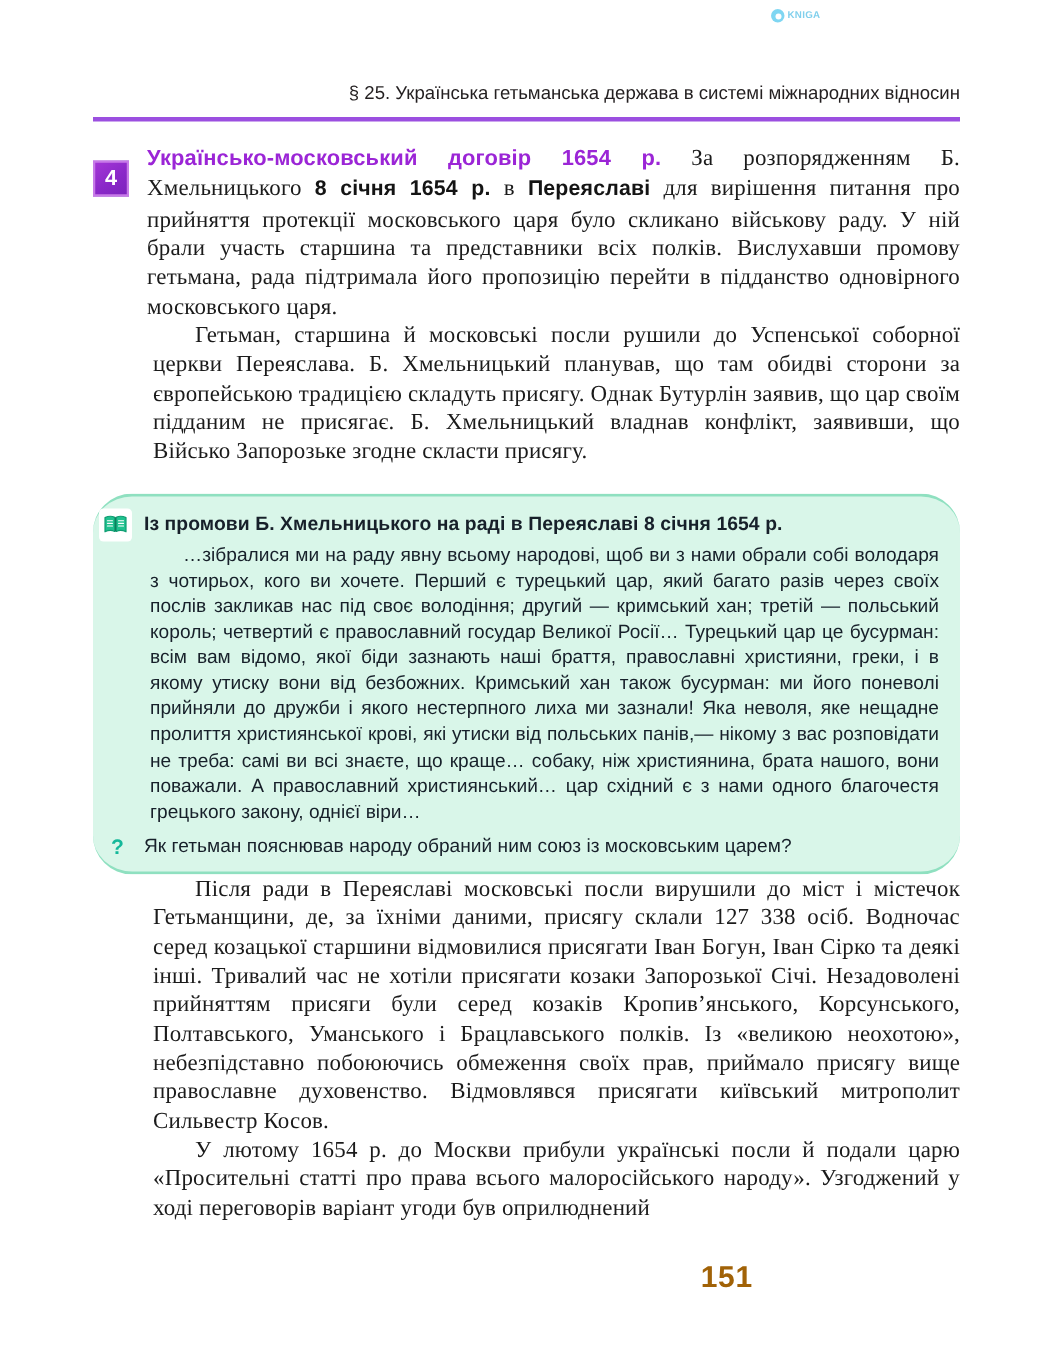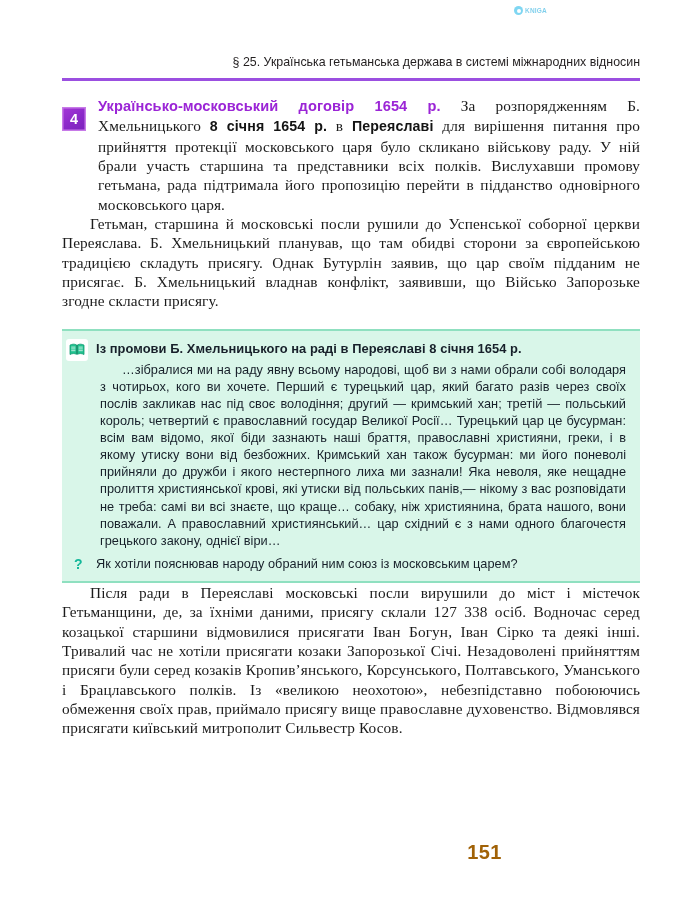--- a/index.html
+++ b/index.html
@@ -98,21 +98,21 @@
     margin: 0;
     font-family: "Liberation Serif", "DejaVu Serif", serif;
     font-size: 15.3px;
     line-height: 19.35px;
     text-align: justify;
     text-align-last: left;
     letter-spacing: .12px;
     color: #1b1b1b;
     hyphens: manual;
   }
-  p.body.indent { text-indent: 28px; }
+  p.body.indent { text-indent: 28px; margin-left: 40px; }
 
   
   .section-head {
     position: relative;
     min-height: 20px;
   }
   .sec-badge {
     position: absolute;
     left: 0px;
     top: 11px;
@@ -152,20 +152,21 @@
     position: relative;
     margin-top: 18px;
     width: 578px;
     background: #d9f6e9;
     border-top: 2px solid #8fe0c0;
     border-bottom: 2px solid #8fe0c0;
     padding: 9px 10px 9px 34px;
     box-sizing: border-box;
     font-family: "Liberation Sans", sans-serif;
     color: #17202a;
+    border-radius: 26px;
   }
   .srcbox .book-icon {
     position: absolute;
     left: 4px;
     top: 8px;
     width: 22px;
     height: 22px;
     background: #ffffff;
     border-radius: 3px;
     display: flex;
@@ -249,22 +250,23 @@
         <svg width="16" height="13" viewBox="0 0 16 13" aria-hidden="true">
           <path d="M1 2.1c2.2-1.1 4.4-1.3 6.5-.2v9.4C5.4 10.2 3.2 10.4 1 11.5V2.1z" fill="#1fc18e" stroke="#0f9d72" stroke-width="0.8" stroke-linejoin="round"></path>
           <path d="M15 2.1c-2.2-1.1-4.4-1.3-6.5-.2v9.4c2.1-1.1 4.3-.9 6.5.2V2.1z" fill="#1fc18e" stroke="#0f9d72" stroke-width="0.8" stroke-linejoin="round"></path>
           <path d="M8 1.9v9.4" stroke="#0b7f5c" stroke-width="0.9"></path>
           <path d="M2.6 4.1h3.4M2.6 5.9h3.4M2.6 7.7h3.4M10 4.1h3.4M10 5.9h3.4M10 7.7h3.4" stroke="#ffffff" stroke-width="0.7" stroke-linecap="round"></path>
         </svg>
       </span>
       <p class="src-title">Із промови Б. Хмельницького на раді в Переяславі 8 січня 1654 р.</p>
       <p class="src-quote">…зібралися ми на раду явну всьому народові, щоб ви з нами обрали собі володаря з чотирьох, кого ви хочете. Перший є турецький цар, який багато разів через своїх послів закликав нас під своє володіння; другий — кримський хан; третій — польський король; четвертий є православний государ Великої Росії… Турецький цар це бусурман: всім вам відомо, якої біди зазнають наші браття, православні християни, греки, і в якому утиску вони від безбожних. Кримський хан також бусурман: ми його поневолі прийняли до дружби і якого нестерпного лиха ми зазнали! Яка неволя, яке нещадне пролиття християнської крові, які утиски від польських панів,— нікому з вас розповідати не треба: самі ви всі знаєте, що краще… собаку, ніж християнина, брата нашого, вони поважали. А православний християнський… цар східний є з нами одного благочестя грецького закону, однієї віри…</p>
       <span class="q-icon">?</span>
-      <p class="src-question">Як хотіли пояснював народу обраний ним союз із московським царем?</p>
+      <p class="src-question">Як гетьман пояснював народу обраний ним союз із московським царем?</p>
     </div>
 
     <p class="body indent after-box">Після ради в Переяславі московські посли вирушили до міст і містечок Гетьманщини, де, за їхніми даними, присягу склали 127 338 осіб. Водночас серед козацької старшини відмовилися присягати Іван Богун, Іван Сірко та деякі інші. Тривалий час не хотіли присягати козаки Запорозької Січі. Незадоволені прийняттям присяги були серед козаків Кропив’янського, Корсунського, Полтавського, Уманського і Брацлавського полків. Із «великою неохотою», небезпідставно побоюючись обмеження своїх прав, приймало присягу вище православне духовенство. Відмовлявся присягати київський митрополит Сильвестр Косов.</p>
+    <p class="body indent">У лютому 1654 р. до Москви прибули українські посли й подали царю «Просительні статті про права всього малоросійського народу». Узгоджений у ході переговорів варіант угоди був оприлюднений</p>
 
   </div>
 
   <div class="folio">151</div>
 
 </div>
 
 </body></html>

